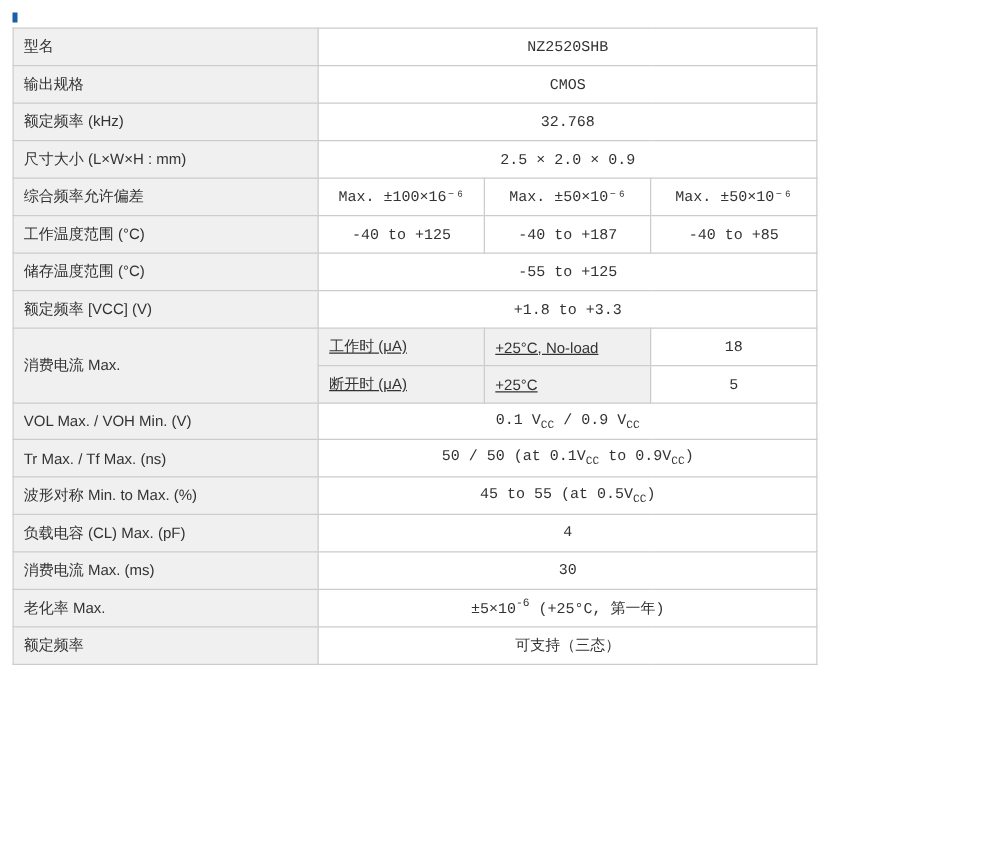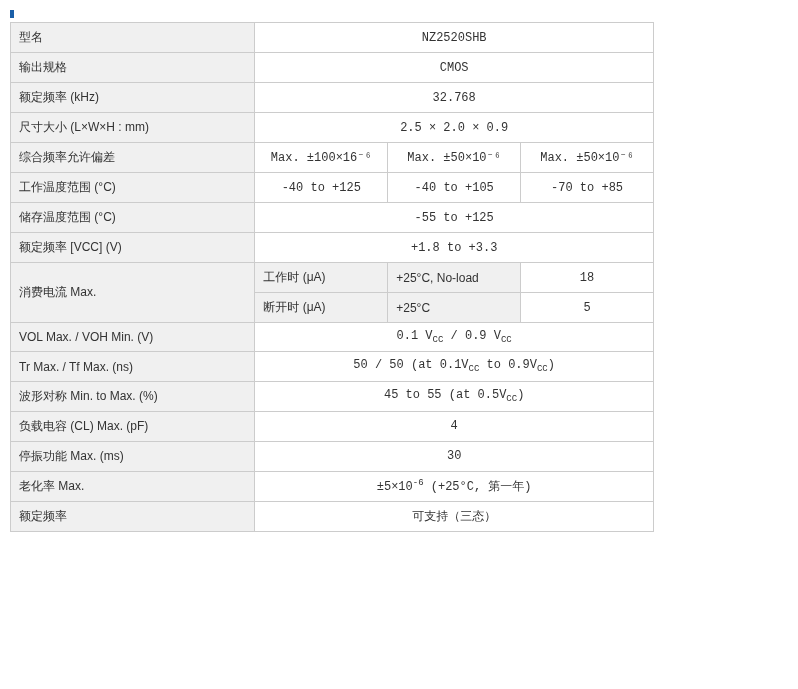--- a/index.html
+++ b/index.html
@@ -39,20 +39,21 @@
       font-weight: normal;
       color: #333;
     }
     .value-cell {
       background: #fff;
       text-align: center;
       font-family: Liberation Mono, monospace;
     }
     .sub-label {
       background: #f0f0f0;
+      text-decoration: underline;
     }
     sup {
       font-size: 9px;
     }
     sub {
       font-size: 9px;
       text-align: right;
     }
   </style>
 </head>
@@ -80,22 +81,22 @@
     </tr>
         <tr>
       <td class="label-cell" style="width:38%">综合频率允许偏差</td>
       <td class="value-cell" style="width:20.67%">Max. ±100×16⁻⁶</td>
       <td class="value-cell" style="width:20.67%">Max. ±50×10⁻⁶</td>
       <td class="value-cell" style="width:20.66%">Max. ±50×10⁻⁶</td>
     </tr>
         <tr>
       <td class="label-cell" style="width:38%">工作温度范围 (°C)</td>
       <td class="value-cell" style="width:20.67%">-40 to +125</td>
-      <td class="value-cell" style="width:20.67%">-40 to +105</td>
-      <td class="value-cell" style="width:20.66%">-70 to +85</td>
+      <td class="value-cell" style="width:20.67%">-40 to +187</td>
+      <td class="value-cell" style="width:20.66%">-40 to +85</td>
     </tr>
         <tr>
       <td class="label-cell" style="width:38%">储存温度范围 (°C)</td>
       <td class="value-cell" colspan="3">-55 to +125</td>
     </tr>
         <tr>
       <td class="label-cell" style="width:38%">额定频率 [VCC] (V)</td>
       <td class="value-cell" colspan="3">+1.8 to +3.3</td>
     </tr>
         <tr>
@@ -119,21 +120,21 @@
     </tr>
         <tr>
       <td class="label-cell" style="width:38%">波形对称 Min. to Max. (%)</td>
       <td class="value-cell" colspan="3">45 to 55 (at 0.5V<sub>CC</sub>)</td>
     </tr>
         <tr>
       <td class="label-cell" style="width:38%">负载电容 (CL) Max. (pF)</td>
       <td class="value-cell" colspan="3">4</td>
     </tr>
         <tr>
-      <td class="label-cell" style="width:38%">停振功能 Max. (ms)</td>
+      <td class="label-cell" style="width:38%">消费电流 Max. (ms)</td>
       <td class="value-cell" colspan="3">30</td>
     </tr>
         <tr>
       <td class="label-cell" style="width:38%">老化率 Max.</td>
       <td class="value-cell" colspan="3">±5×10<sup>-6</sup> (+25°C, 第一年)</td>
     </tr>
         <tr>
       <td class="label-cell" style="width:38%">额定频率</td>
       <td class="value-cell" colspan="3">可支持（三态）</td>
     </tr>

